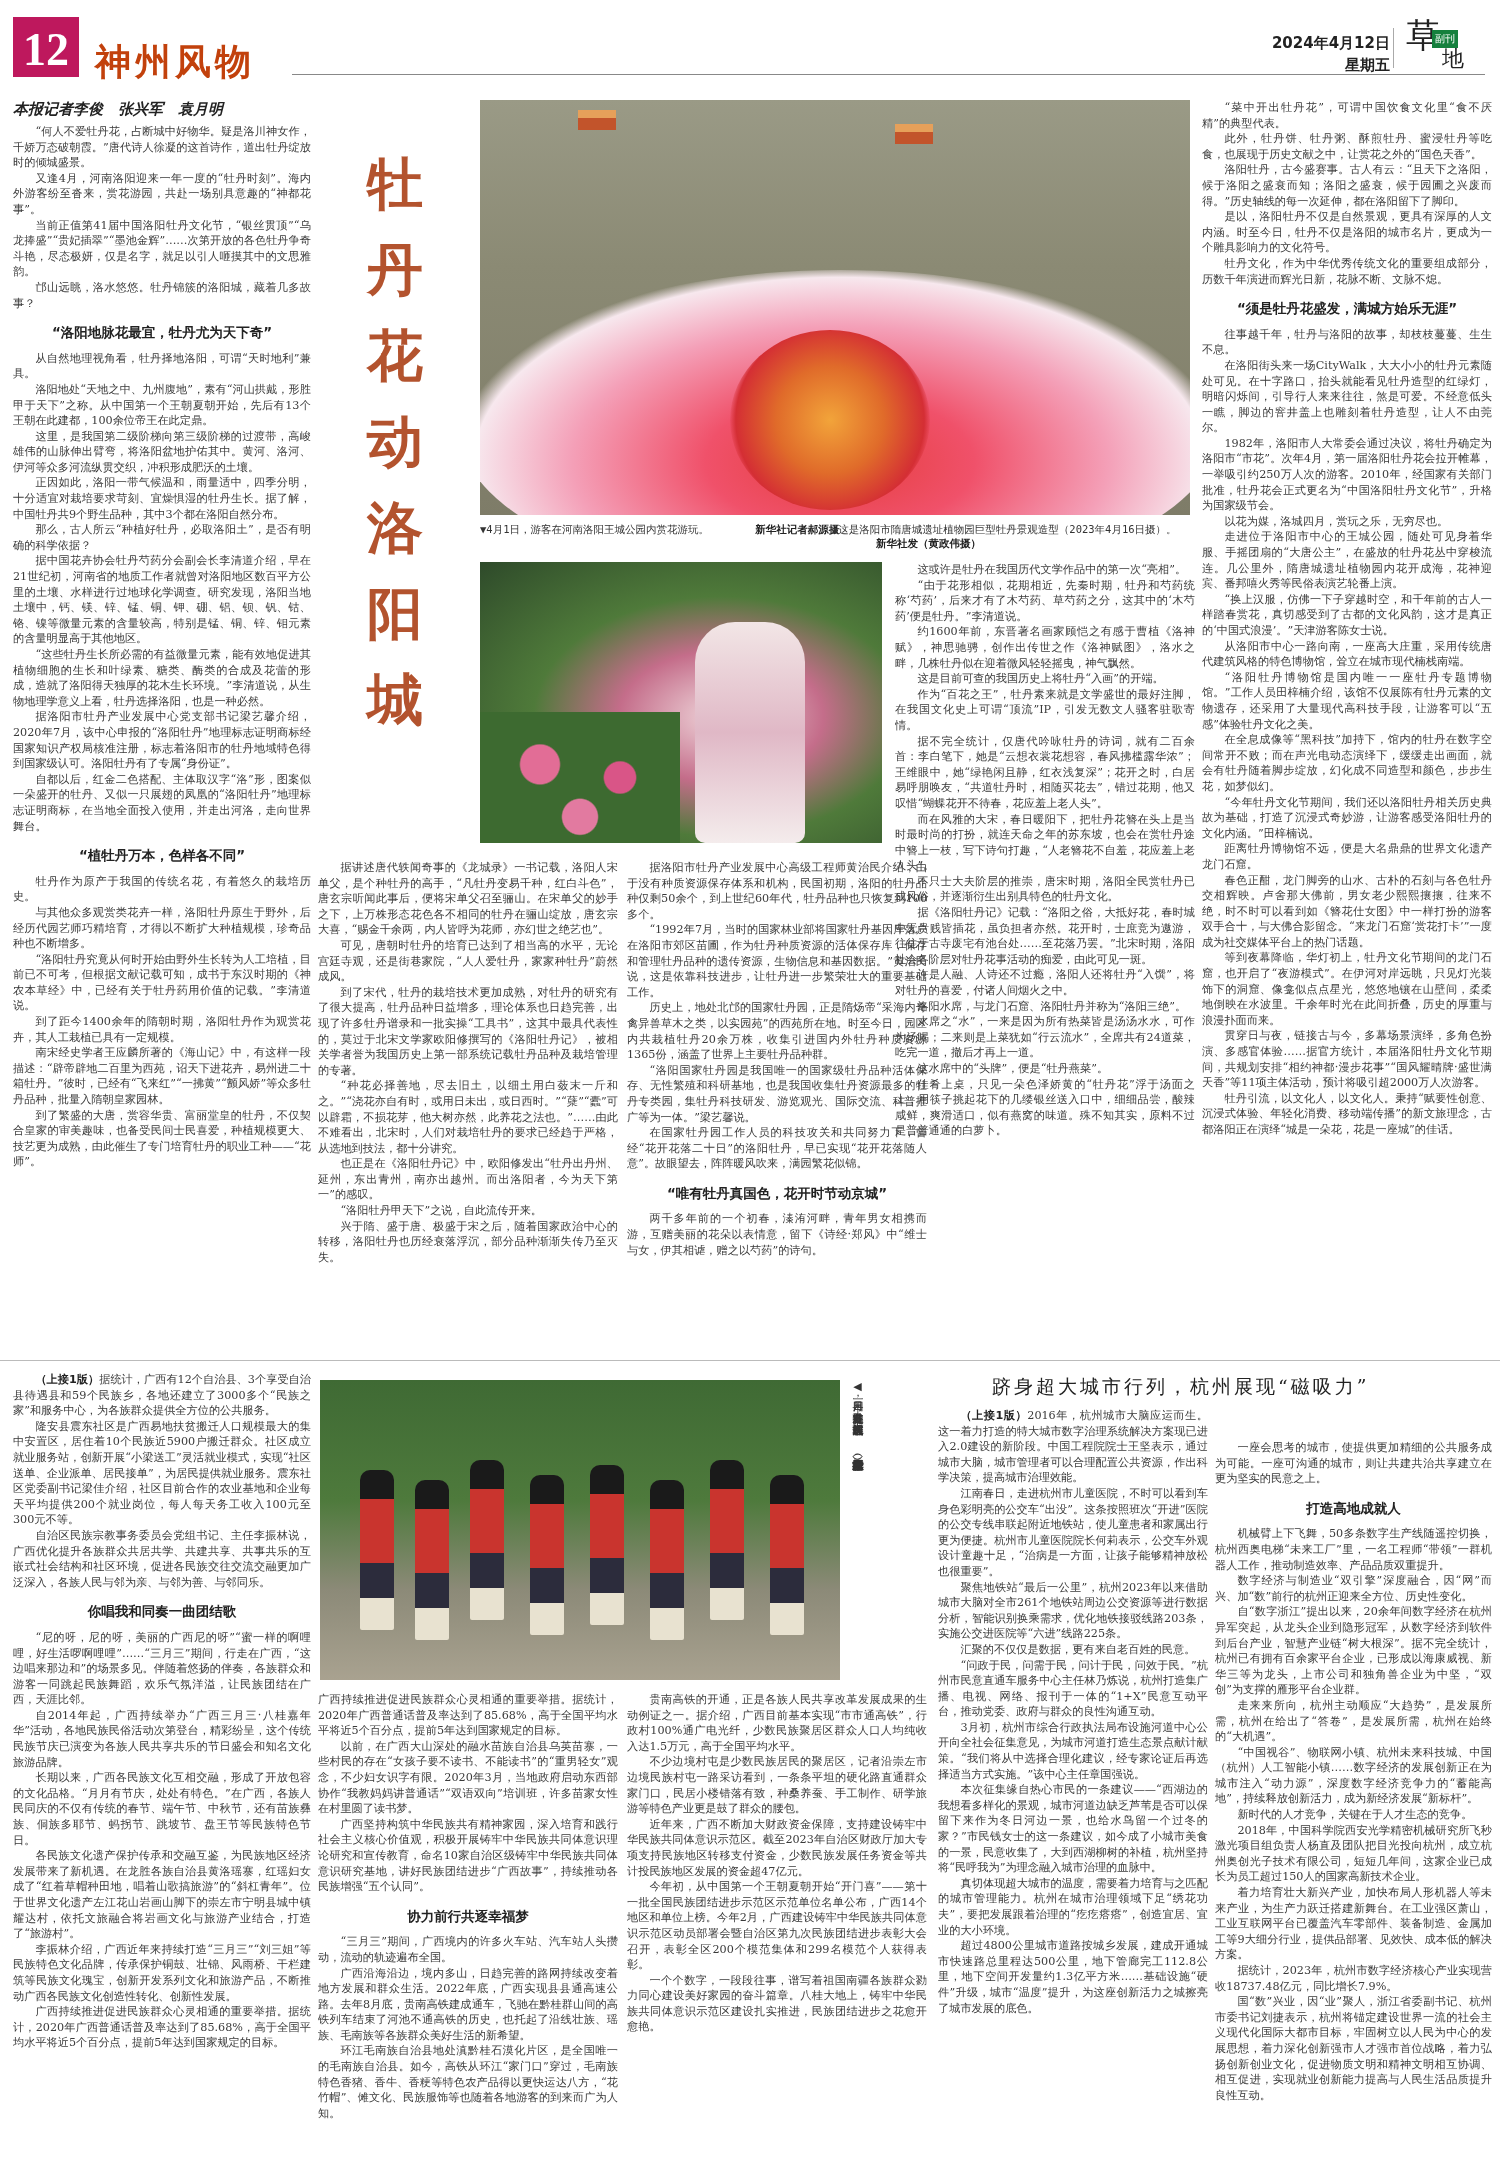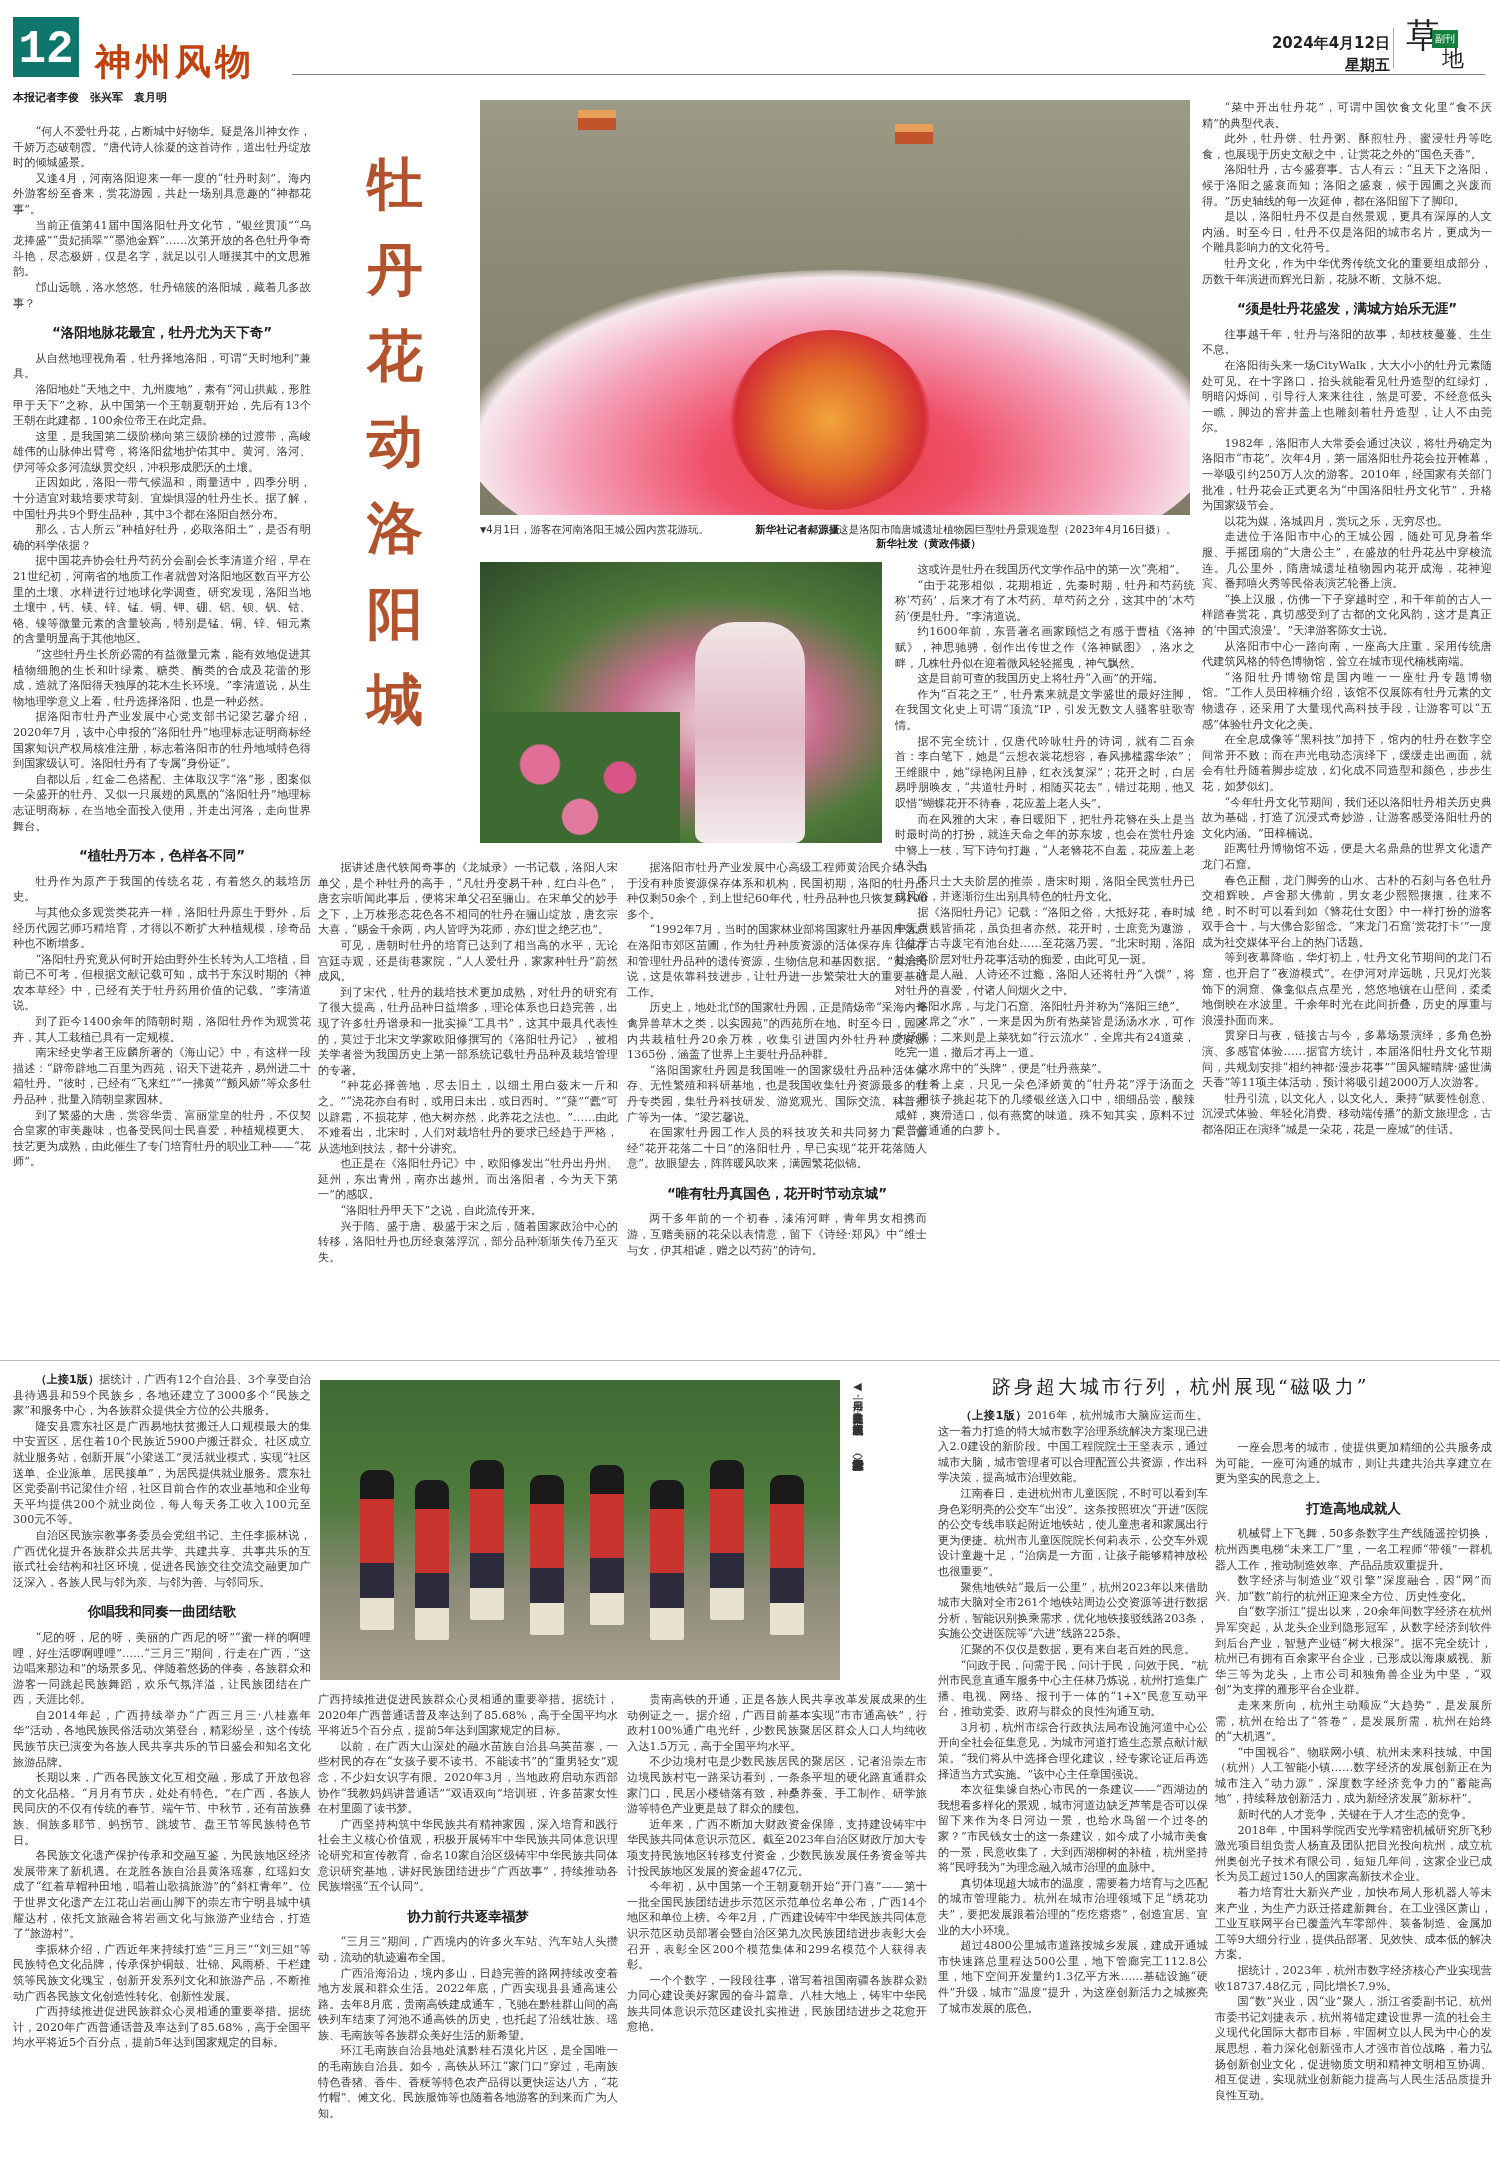--- a/index.html
+++ b/index.html
@@ -1,30 +1,30 @@
 <!DOCTYPE html>
 <html><head>
 <meta charset="utf-8">
 <style>
   * { box-sizing: border-box; margin: 0; padding: 0; }
   html, body { width: 1500px; height: 2173px; background: #fff; overflow: hidden; }
   body { position: relative; font-family: "DejaVu Serif", "Liberation Serif", serif; color: #333; }
 
   .masthead { position: absolute; left: 0; top: 0; width: 1500px; height: 95px; }
-  .page-num { position: absolute; left: 13px; top: 17px; width: 66px; height: 60px; background: #0f766e; color: #fff; font-family: Liberation Mono, monospace; font-weight: bold; font-size: 46px; text-align: center; line-height: 66px; }
+  .page-num { position: absolute; left: 13px; top: 17px; width: 66px; height: 60px; background: #be185d; color: #fff; font-family: Liberation Serif, serif; font-weight: bold; font-size: 46px; text-align: center; line-height: 66px; }
   .section-title { position: absolute; left: 95px; top: 38px; font-size: 36px; color: #c2410c; font-weight: bold; letter-spacing: 4px; font-family: "DejaVu Serif", serif; }
   .rule-top { position: absolute; left: 292px; top: 74px; width: 1193px; height: 1px; background: #888; }
   .date-block { position: absolute; right: 110px; top: 32px; text-align: right; font-family: "DejaVu Sans", sans-serif; font-size: 15px; color: #222; font-weight: bold; line-height: 22px; }
   .vsep { position: absolute; left: 1393px; top: 28px; width: 1px; height: 40px; background: #aaa; }
   .logo { position: absolute; left: 1402px; top: 18px; width: 80px; height: 56px; }
   .logo .calli { position: absolute; left: 4px; top: 0; font-size: 34px; color: #222; font-family: "DejaVu Serif", serif; line-height: 34px; }
   .logo .calli2 { position: absolute; left: 40px; top: 26px; font-size: 22px; color: #222; font-family: "DejaVu Serif", serif; }
   .logo .badge { position: absolute; left: 30px; top: 12px; background: #15803d; color: #fff; font-size: 10px; padding: 2px 3px; font-family: "DejaVu Sans", sans-serif; }
 
-  .byline { position: absolute; left: 13px; top: 90px; font-family: "DejaVu Sans", sans-serif; font-size: 11px; font-weight: bold; color: #222; word-spacing: 8px; }
+  .byline { position: absolute; left: 13px; top: 100px; font-family: "DejaVu Sans", sans-serif; font-size: 15px; font-weight: bold; color: #222; word-spacing: 8px; font-style: italic; }
 
   .col { position: absolute; font-size: 11.2px; line-height: 15.6px; color: #3a3a3a; text-align: justify; overflow: hidden; }
   .col p { text-indent: 2em; }
   .col h3 { font-family: "DejaVu Sans", sans-serif; font-weight: bold; font-size: 13.5px; color: #222; text-align: center; margin: 14px 0 10px; text-indent: 0; }
 
   .photo { position: absolute; overflow: hidden; }
   .photo-peony { left: 480px; top: 100px; width: 710px; height: 415px; background: linear-gradient(180deg, #9a9a86 0%, #8b8a74 40%, #7e7c68 100%); }
   .peony-petal { position: absolute; border-radius: 50%; }
   .boat { position: absolute; width: 38px; height: 20px; background: #c2542b; border-top: 8px solid #e6a05a; }
   .photo-girl { left: 480px; top: 562px; width: 402px; height: 281px; background: radial-gradient(ellipse at 60% 55%, #f0d8dc 0%, #c46d8a 30%, #4f7a3a 55%, #2e4a2a 100%); }

